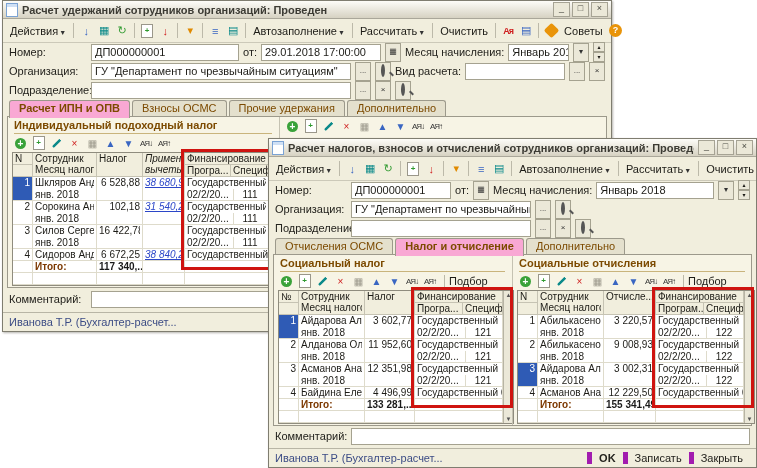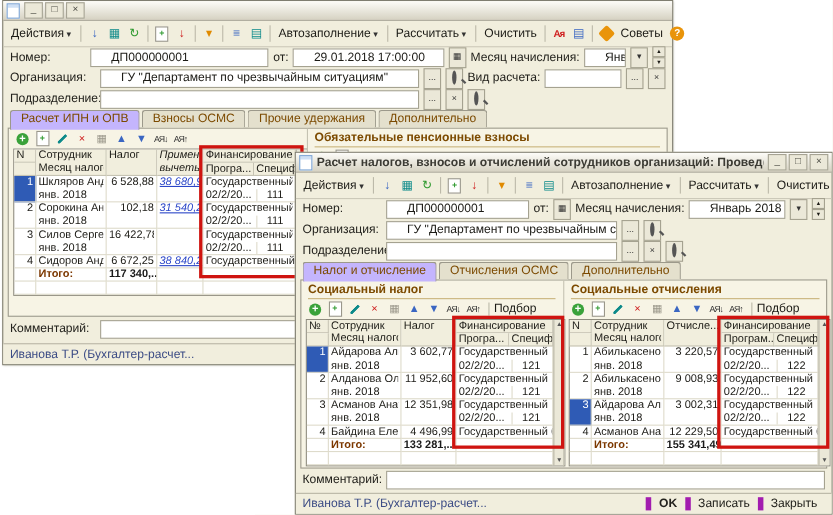--- a/index.html
+++ b/index.html
@@ -23,28 +23,28 @@
   .cpy{width:10px;height:12px;background:#fff;border:1px solid #9a978a;position:relative;font-size:8px;color:#2f9a2f;font-weight:700;line-height:12px;text-align:center}
   .pen{width:11px;height:3px;background:#0c8a8a;transform:rotate(-45deg);border-radius:1px;clip-path:polygon(0 50%,12% 0,100% 0,100% 100%,12% 100%)}
   .helpc{width:13px;height:13px;border-radius:50%;background:#e9940a;color:#fff;font-weight:700;font-size:9px;line-height:13px;text-align:center}
   .tipsq{width:11px;height:11px;background:#e9940a;transform:rotate(45deg);border-radius:2px}
   .langic{font-size:9px;font-weight:700;color:#cf2020;letter-spacing:-1px}
   .mag{width:8px;height:8px;border:2px solid #555;border-radius:50%;position:relative;margin:0 2px}
   .mag:after{content:"";position:absolute;width:5px;height:2px;background:#555;transform:rotate(45deg);left:6px;top:7px}
   
   .frow{position:absolute;left:6px;right:6px;display:flex;align-items:center;gap:4px;height:18px}
   .lbl{white-space:nowrap;color:#23221d}
-  .inp{background:#fff;border:1px solid #a5a290;height:15px;line-height:15px;padding:0 18px;white-space:nowrap;overflow:hidden}
+  .inp{background:#fff;border:1px solid #a5a290;height:15px;line-height:15px;padding:0 3px;white-space:nowrap;overflow:hidden}
   .btn3{width:14px;height:17px;background:#ebe8d8;border:1px solid #a5a290;font-size:8px;text-align:center;line-height:16px;flex:none;color:#333}
   .spin{display:flex;flex-direction:column;width:12px;flex:none}
   .spin span{height:8px;font-size:6px;line-height:8px;text-align:center;background:#ebe8d8;border:1px solid #a5a290}
   
   .tabs{position:absolute;left:6px;display:flex;gap:2px;z-index:2}
   .tab{height:15px;line-height:15px;padding:0 9px;background:#e4e0cd;border:1px solid #9c998b;border-bottom:0;border-radius:3px 3px 0 0;color:#7c4a00;white-space:nowrap}
-  .tab.on{background:#c4b5fd;height:17px;font-weight:400}
+  .tab.on{background:#f9a8d4;height:17px;font-weight:700}
   .cont{position:absolute;left:4px;right:4px;border:1px solid #9c998b;background:#f7f4e5}
   .sect{font-weight:700;color:#7c4a00;border-bottom:1px solid #c9b47c;margin:2px 6px 0;padding-bottom:1px;white-space:nowrap;overflow:hidden;height:13px}
   .gbar{display:flex;align-items:center;gap:5px;padding:1px 6px;height:16px}
   .gbar .ic{width:13px;height:13px;font-size:10px}
   .pick{padding:0 4px;border-left:1px solid #bcb9a9;margin-left:2px}
   
   .twrap{position:relative;margin:0 2px 0 4px}
   .tbl{display:flex;border:1px solid #8f8c7e;background:#fff;width:max-content;font-size:10px}
   .col{flex:none}
   .hc{background:#f1eedd;border-right:1px solid #c6c3b3;border-bottom:1px solid #c6c3b3;padding:0 2px;overflow:hidden;white-space:nowrap;height:24px;box-sizing:border-box}
@@ -75,20 +75,21 @@
   .sbtn{padding:0 7px;border-left:5px solid #a21caf;white-space:nowrap;color:#23221d}
   .sbtn.b{font-weight:700}
   .rsec{position:absolute;top:0;bottom:0;border-left:1px solid #c5c2b2}
 </style>
 </head>
 <body>
 
 <div class="win" style="left:2px;top:0;width:608px;height:330px">
   <div class="tb">
     <span class="docico"></span>
+    <span class="t">Расчет удержаний сотрудников организаций: Проведен</span>
     <span class="wbtns">
       <span class="wb">_</span>
       <span class="wb">□</span>
       <span class="wb">×</span>
     </span>
   </div>
   <div class="tools">
     <span class="mi"><span>Действия</span><span class="car">▼</span></span>
     <span class="sep"></span>
     <span class="ic blue">↓</span>
@@ -158,20 +159,21 @@
   </div>
 
   <div class="tabs" style="top:99px">
     <span class="tab on">Расчет ИПН и ОПВ</span>
     <span class="tab">Взносы ОСМС</span>
     <span class="tab">Прочие удержания</span>
     <span class="tab">Дополнительно</span>
   </div>
   <div class="cont" style="top:115px;height:170px">
     <div style="position:absolute;left:0;top:0;width:270px;bottom:0">
+      <div class="sect">Индивидуальный подоходный налог</div>
       <div class="gbar">
         <span class="ic">
             <span class="addc">+</span>
           </span>
         <span class="ic">
             <span class="cpy">+</span>
           </span>
         <span class="ic">
             <span class="pen"></span>
           </span>
@@ -289,21 +291,20 @@
           </div>
           <div class="scol">
               <span>▲</span>
               <span>▼</span>
             </div>
         </div>
         <div class="hlrect" style="left:169px;top:-3px;width:89px;height:115px"></div>
       </div>
     </div>
     <div class="rsec" style="left:271px;right:0">
-      <div class="sect">Обязательные пенсионные взносы</div>
       <div class="gbar">
         <span class="ic">
             <span class="addc">+</span>
           </span>
         <span class="ic">
             <span class="cpy">+</span>
           </span>
         <span class="ic">
             <span class="pen"></span>
           </span>
@@ -386,22 +387,22 @@
   </div>
   <div class="frow" style="top:80px">
     <span class="lbl" style="width:72px">Подразделение:</span>
     <span class="inp" style="width:172px"></span>
     <span class="btn3">...</span>
     <span class="btn3">×</span>
     <span class="btn3"><span class="mag"></span></span>
   </div>
 
   <div class="tabs" style="top:99px">
+    <span class="tab">Отчисления ОСМС</span>
     <span class="tab on">Налог и отчисление</span>
-    <span class="tab">Отчисления ОСМС</span>
     <span class="tab">Дополнительно</span>
   </div>
   <div class="cont" style="top:115px;height:170px">
 
     <div style="position:absolute;left:0;top:0;width:237px;bottom:0">
       <div class="sect">Социальный налог</div>
       <div class="gbar">
         <span class="ic">
             <span class="addc">+</span>
           </span>

